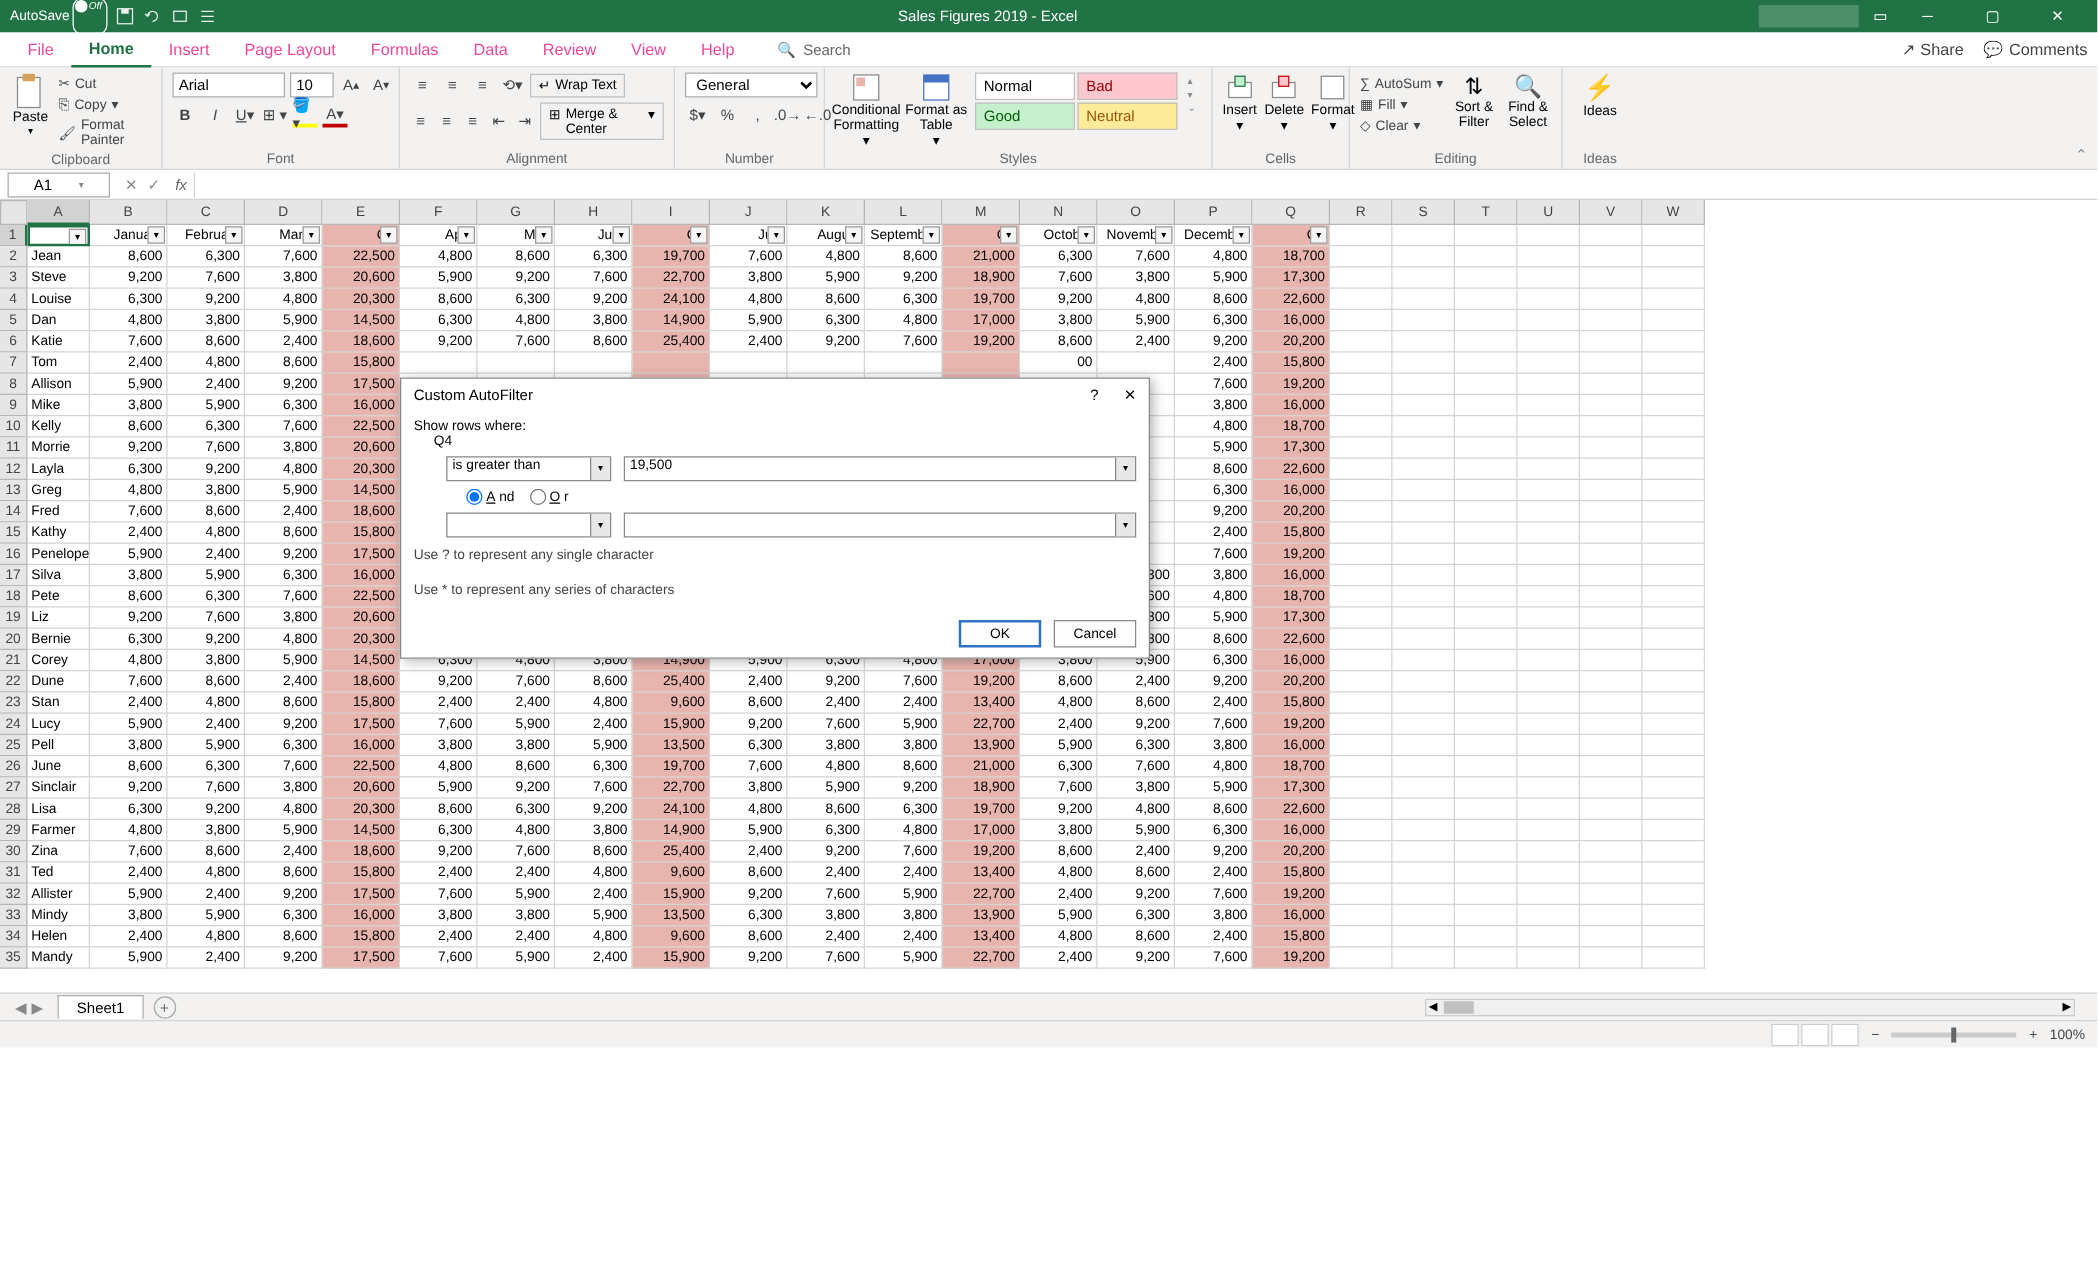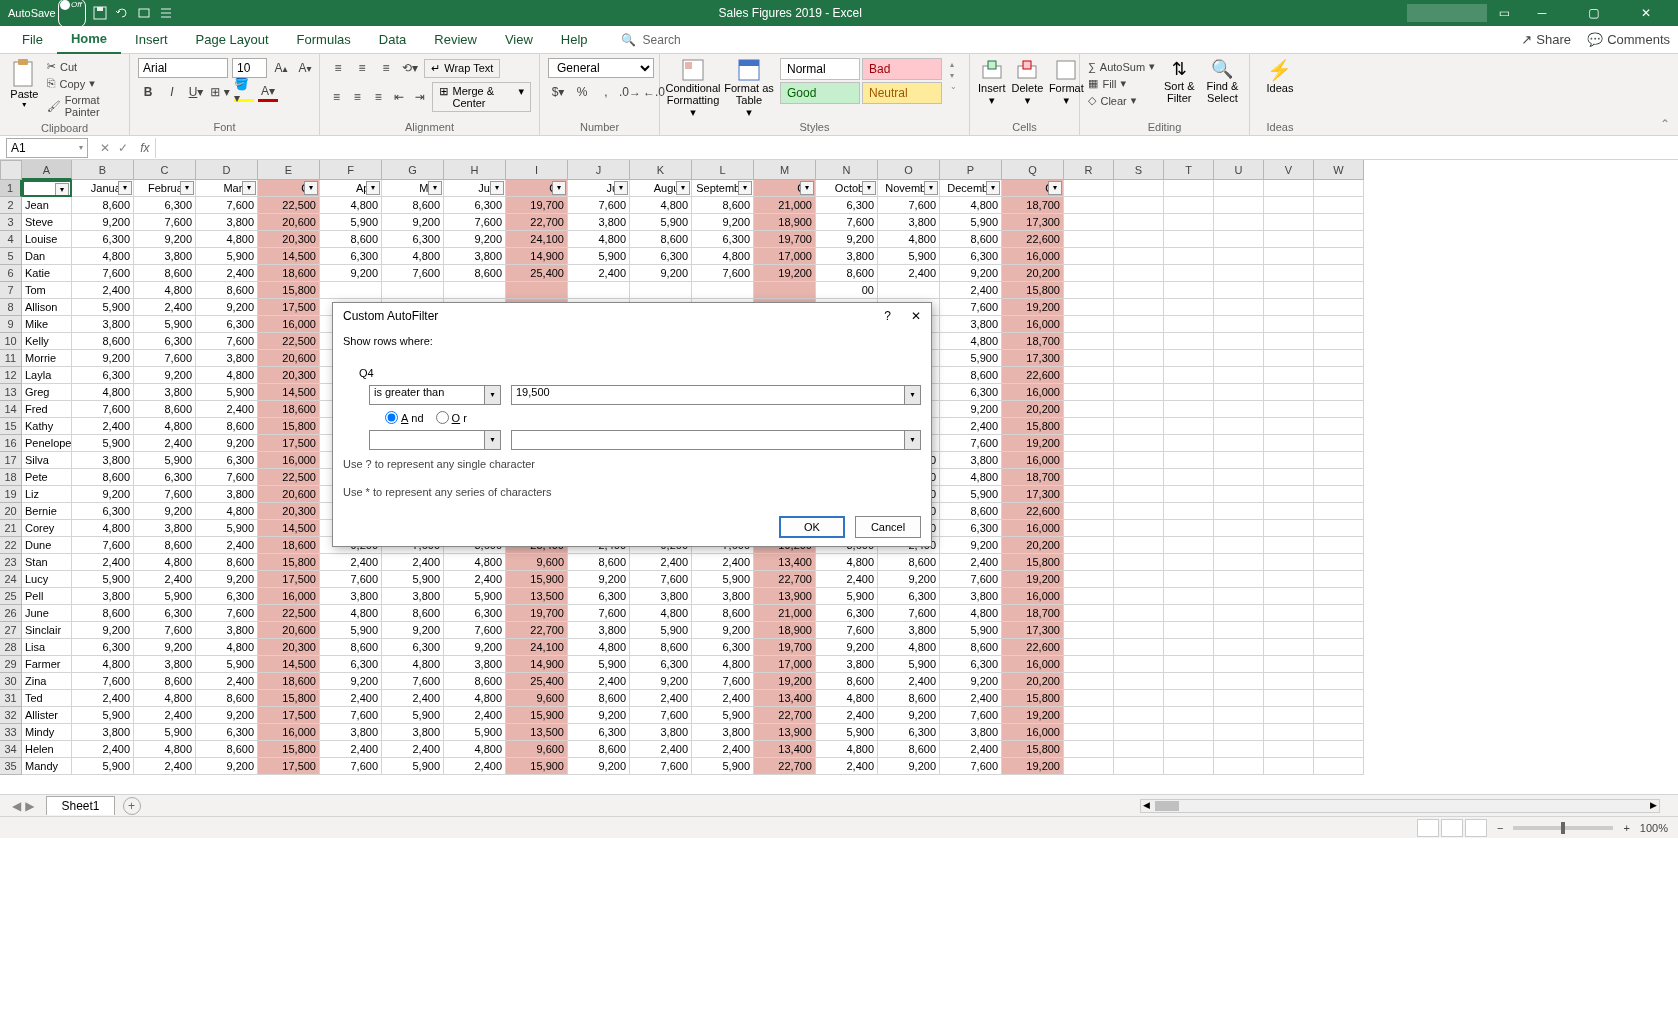--- a/index.html
+++ b/index.html
@@ -11,21 +11,21 @@
 .titlebar-center { flex: 1; text-align: center; }
 .titlebar-right { display: flex; align-items: center; gap: 12px; padding-right: 12px; }
 .autosave { display: flex; align-items: center; gap: 2px; font-size: 11px; }
 .toggle { width: 28px; height: 30px; border: 1px solid #fff; border-radius: 8px; position: relative; font-style: italic; }
 .toggle::after { content: ''; width: 10px; height: 10px; background: #fff; border-radius: 50%; position: absolute; top: 1px; left: 1px; }
 .qat-icon { width: 16px; height: 16px; display: inline-block; opacity: 0.9; }
 .win-btn { width: 40px; height: 26px; display: flex; align-items: center; justify-content: center; cursor: pointer; }
 
 
 .ribbon-tabs { background: #fff; height: 28px; display: flex; align-items: center; border-bottom: 1px solid #d4d4d4; padding: 0 8px; }
-.ribbon-tab { padding: 0 14px; height: 28px; display: flex; align-items: center; font-size: 13px; color: #14532d; cursor: pointer; }
+.ribbon-tab { padding: 0 14px; height: 28px; display: flex; align-items: center; font-size: 13px; color: #ec4899; cursor: pointer; }
 .ribbon-tab.active { color: #217346; border-bottom: 2px solid #217346; font-weight: 600; }
 .ribbon-right { margin-left: auto; display: flex; gap: 16px; align-items: center; }
 .share-btn, .comments-btn { display: flex; align-items: center; gap: 4px; color: #444; font-size: 13px; }
 .search-area { display: flex; align-items: center; gap: 6px; margin-left: 20px; color: #666; }
 
 
 .ribbon { background: #f3f2f1; height: 82px; display: flex; border-bottom: 1px solid #d4d4d4; }
 .ribbon-group { border-right: 1px solid #d4d4d4; padding: 4px 8px 2px; display: flex; flex-direction: column; justify-content: space-between; }
 .ribbon-group-label { font-size: 11px; color: #666; text-align: center; padding-top: 2px; position: relative; }
 .ribbon-body { display: flex; gap: 6px; align-items: flex-start; flex: 1; }
@@ -40,45 +40,45 @@
 .style-cell { border: 1px solid #c0c0c0; width: 80px; height: 22px; display: flex; align-items: center; padding: 0 6px; font-size: 12px; }
 .style-normal { background: #fff; }
 .style-bad { background: #ffc7ce; color: #9c0006; }
 .style-good { background: #c6efce; color: #006100; }
 .style-neutral { background: #ffeb9c; color: #9c5700; }
 .big-btn { display: flex; flex-direction: column; align-items: center; width: 50px; font-size: 11px; }
 .big-btn-icon { width: 24px; height: 24px; }
 
 
 .formula-bar { height: 24px; display: flex; align-items: center; border-bottom: 1px solid #d4d4d4; background: #fff; }
-.name-box { width: 82px; height: 20px; border: 1px solid #ababab; margin-left: 6px; font-size: 12px; padding: 0 4px; display: flex; align-items: center; justify-content: space-between; }
+.name-box { width: 82px; height: 20px; border: 1px solid #ababab; margin-left: 6px; font-size: 12px; padding: 0 20px; display: flex; align-items: center; justify-content: space-between; }
 .fb-controls { display: flex; gap: 8px; margin: 0 12px; color: #888; }
 .fx { font-style: italic; font-size: 12px; color: #666; margin-right: 6px; }
 .formula-input { flex: 1; height: 20px; border-left: 1px solid #d4d4d4; padding: 0 6px; }
 
 
 .grid-wrap { position: relative; height: 634px; overflow: hidden; }
 .grid { display: grid; font-size: 11px; }
 .colhdr { background: #e6e6e6; border: 1px solid #b7b7b7; border-top: none; border-left: none; text-align: center; height: 20px; line-height: 20px; color: #444; }
 .colhdr.sel { background: #d2d2d2; border-bottom: 2px solid #217346; }
 .rowhdr { background: #e6e6e6; border: 1px solid #b7b7b7; border-top: none; border-left: none; text-align: center; height: 17px; line-height: 17px; color: #444; font-size: 11px; }
 .rowhdr.sel { background: #d2d2d2; border-right: 2px solid #217346; }
 .cell { border-right: 1px solid #d4d4d4; border-bottom: 1px solid #d4d4d4; height: 17px; line-height: 17px; padding: 0 3px; text-align: right; font-size: 11px; overflow: hidden; white-space: nowrap; }
 .cell.name { text-align: left; }
 .cell.hdr { font-weight: normal; position: relative; }
 .cell.hdr .drop { position: absolute; right: 1px; top: 1px; width: 14px; height: 14px; border: 1px solid #999; background: #f5f5f5; font-size: 8px; line-height: 12px; text-align: center; }
 .cell.hl { background: #e8b5ae; }
 .cell.selected { border: 2px solid #217346; background: #fff; }
 .corner { background: #e6e6e6; border: 1px solid #b7b7b7; }
 
 
-.dialog { position: absolute; left: 332px; top: 302px; width: 600px; background: #fff; border: 1px solid #888; box-shadow: 2px 2px 10px rgba(0,0,0,0.3); font-size: 12px; }
+.dialog { position: absolute; left: 320px; top: 302px; width: 600px; background: #fff; border: 1px solid #888; box-shadow: 2px 2px 10px rgba(0,0,0,0.3); font-size: 12px; }
 .dialog-title { padding: 6px 10px; display: flex; justify-content: space-between; align-items: center; font-size: 12px; }
 .dialog-body { padding: 6px 10px 10px; }
-.dialog-label { font-size: 11px; margin-bottom: 20px; }
+.dialog-label { font-size: 11px; margin-bottom: 0; }
 .dialog-sub { font-size: 11px; margin-left: 16px; margin-bottom: 6px; }
 .dialog-row { display: flex; gap: 10px; margin-left: 26px; margin-bottom: 6px; }
 .dialog-select { width: 132px; height: 20px; border: 1px solid #888; font-size: 11px; padding: 0 4px; background: #fff; position: relative; }
 .dialog-select .arr { position: absolute; right: 0; top: 0; bottom: 0; width: 16px; background: #e8e8e8; border-left: 1px solid #888; text-align: center; line-height: 18px; font-size: 8px; }
 .dialog-input { flex: 1; height: 20px; border: 1px solid #888; font-size: 11px; padding: 0 4px; position: relative; }
 .dialog-input .arr { position: absolute; right: 0; top: 0; bottom: 0; width: 16px; background: #e8e8e8; border-left: 1px solid #888; text-align: center; line-height: 18px; font-size: 8px; }
 .radio-row { margin-left: 42px; display: flex; gap: 12px; font-size: 11px; margin-bottom: 6px; }
 .radio-row label { display: flex; align-items: center; gap: 3px; }
 .hint { font-size: 11px; color: #444; margin-top: 8px; }
 .dialog-buttons { display: flex; justify-content: flex-end; gap: 10px; padding: 8px 10px; }

